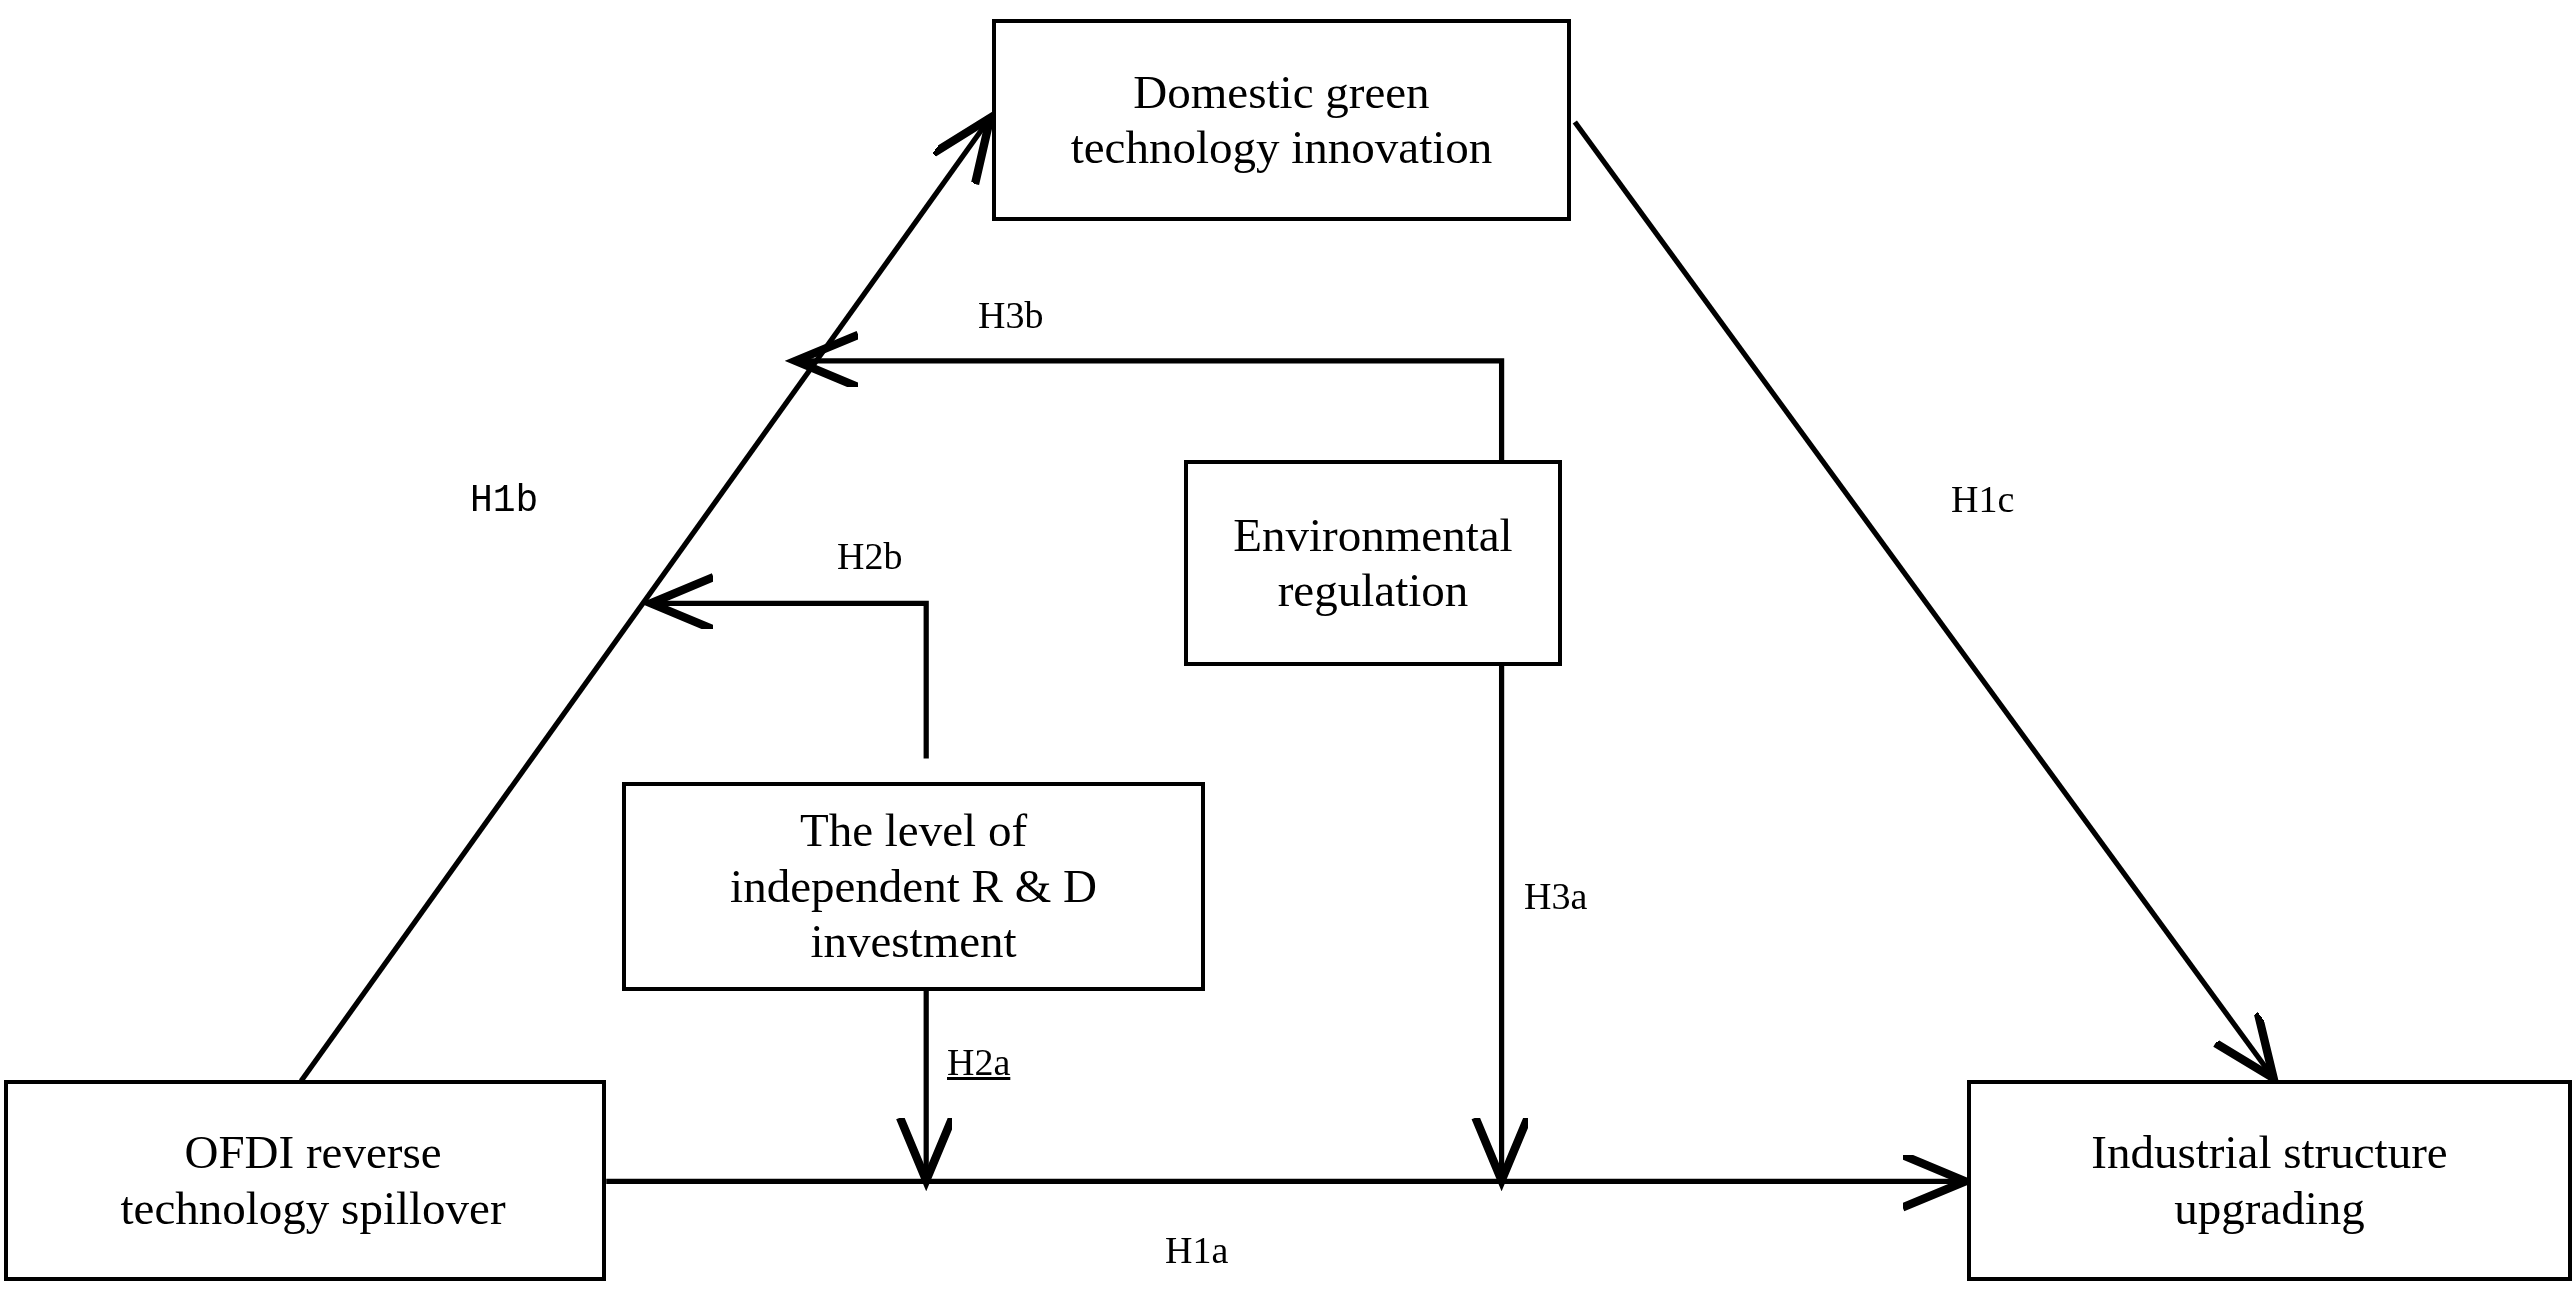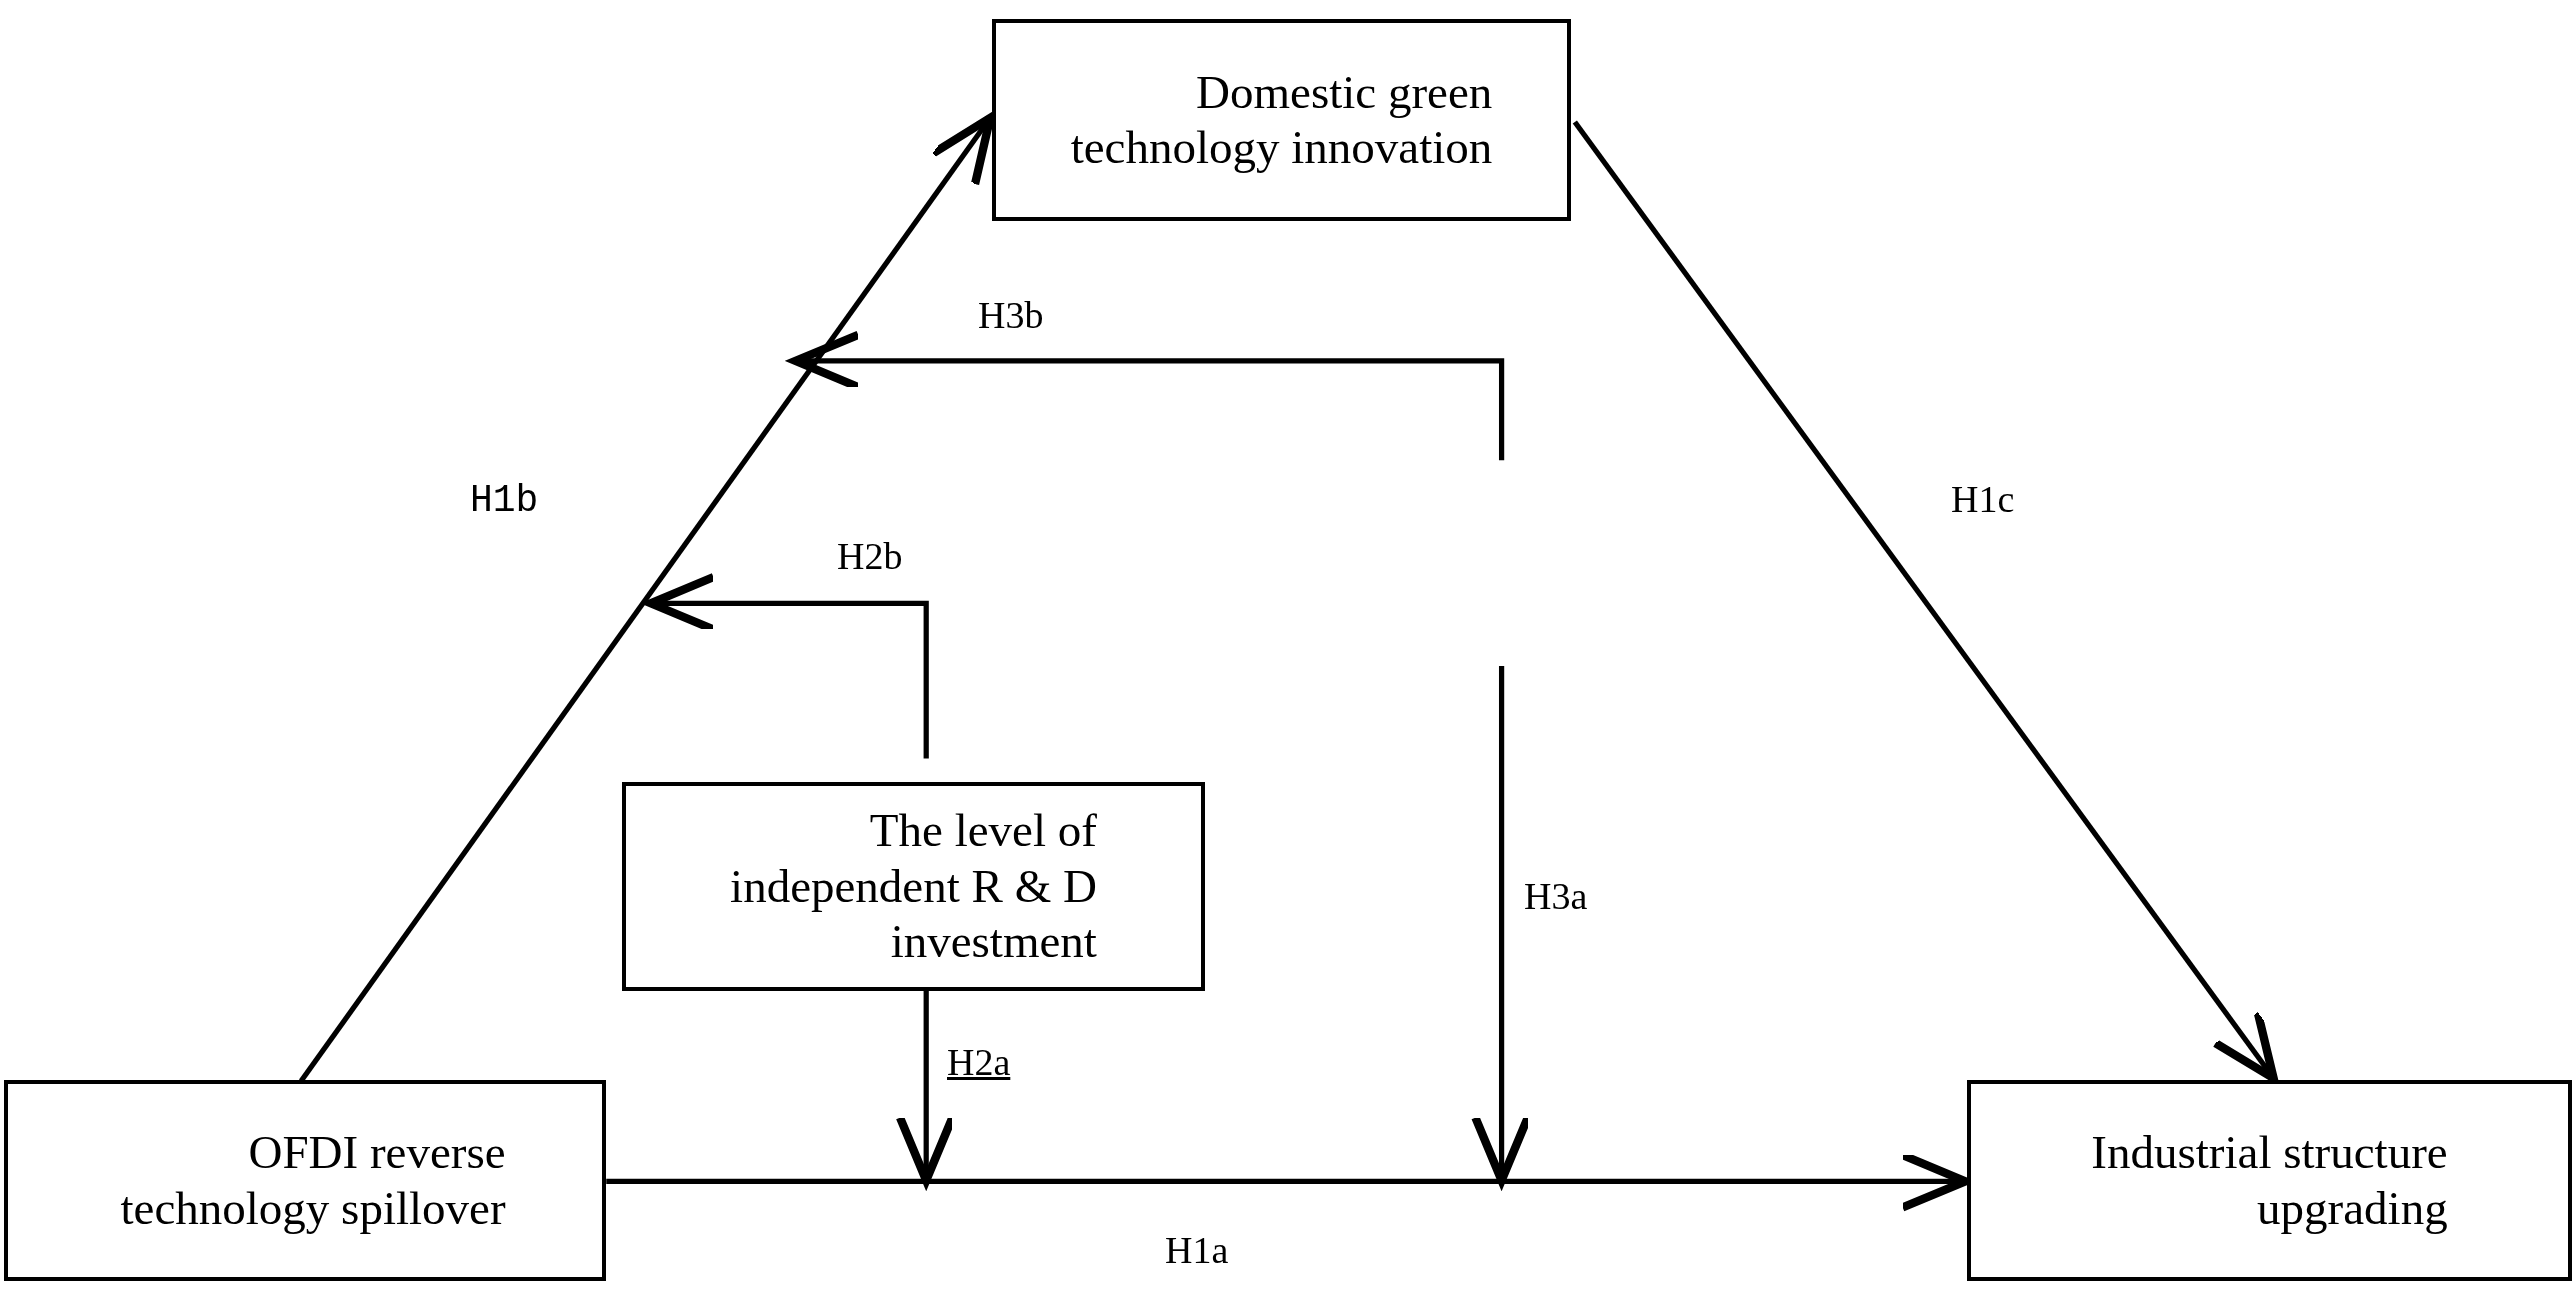--- a/index.html
+++ b/index.html
@@ -37,21 +37,20 @@
     justify-content: center;
     text-align: center;
     line-height: 1.18;
     font-size: 47px;
     padding: 3.5px 8.7px;
     z-index: 3;
   }
   .node-label {
     display: block;
     white-space: pre-line;
-    text-align: right;
   }
   .edge-label {
     position: absolute;
     font-size: 38px;
     line-height: 1;
     white-space: nowrap;
     background: transparent;
     z-index: 4;
   }
 </style>
@@ -80,20 +79,24 @@
     <polyline points="1062,870 1062,692 752,692" fill="none" stroke="#000000" stroke-width="6" marker-end="url(#arrow-end)"></polyline>
 
     <line x1="1062" y1="1110" x2="1062" y2="1348" stroke="#000000" stroke-width="6" marker-end="url(#arrow-end)"></line>
   </svg>
 
   <div class="node-box" id="node-0" style="left: 992px; top: 19px; width: 579px; height: 202px;">
     <span class="node-label">Domestic green
 technology innovation</span>
   </div>
 
+  <div class="node-box" id="node-1" style="left: 1184px; top: 460px; width: 378px; height: 206px;">
+    <span class="node-label">Environmental
+regulation</span>
+  </div>
 
   <div class="node-box" id="node-2" style="left: 622px; top: 782px; width: 583px; height: 209px;">
     <span class="node-label">The level of
 independent R &amp; D
 investment</span>
   </div>
 
   <div class="node-box" id="node-3" style="left: 4.4px; top: 1080px; width: 602px; height: 201px; padding-left: 24px;">
     <span class="node-label">OFDI reverse
 technology spillover</span>

